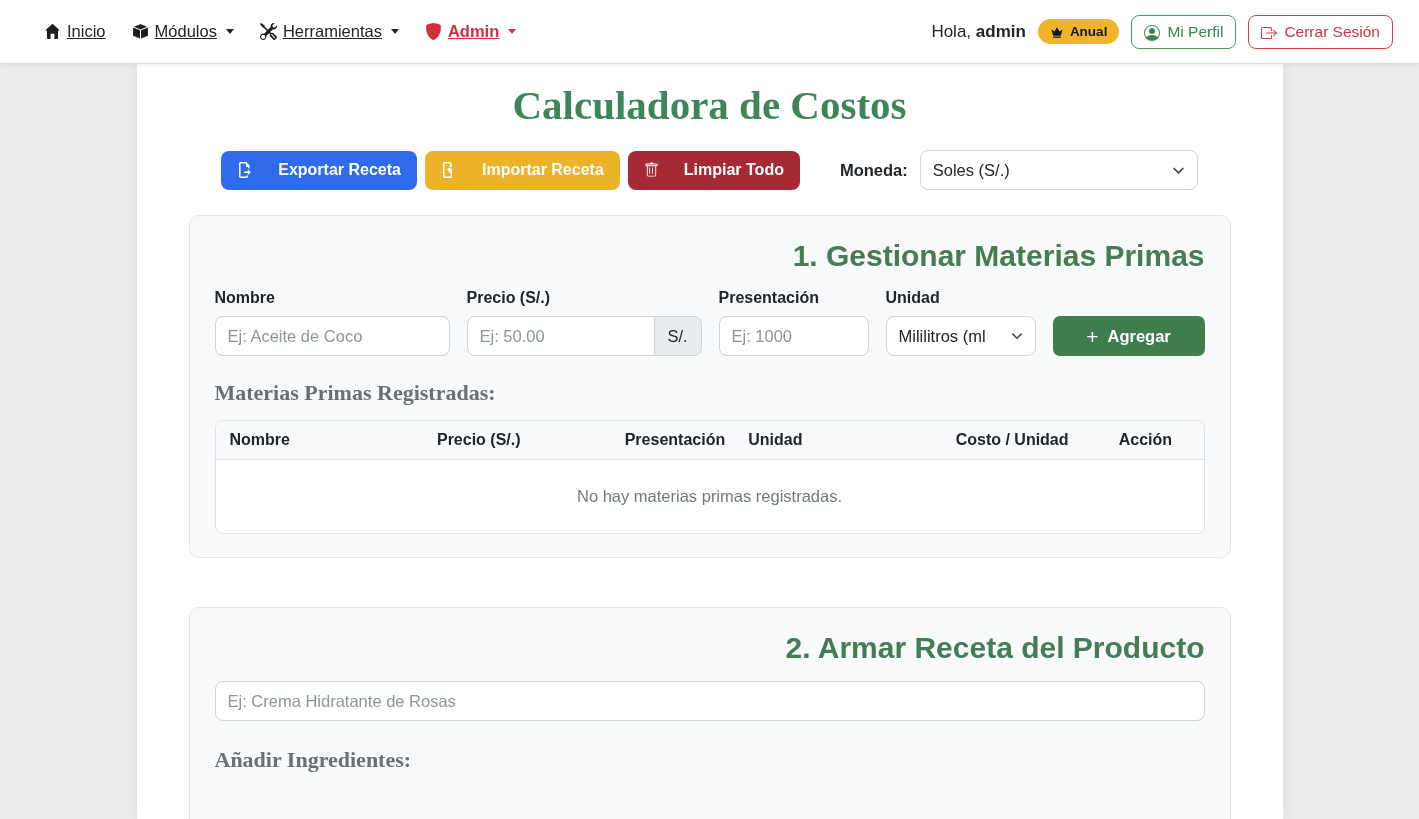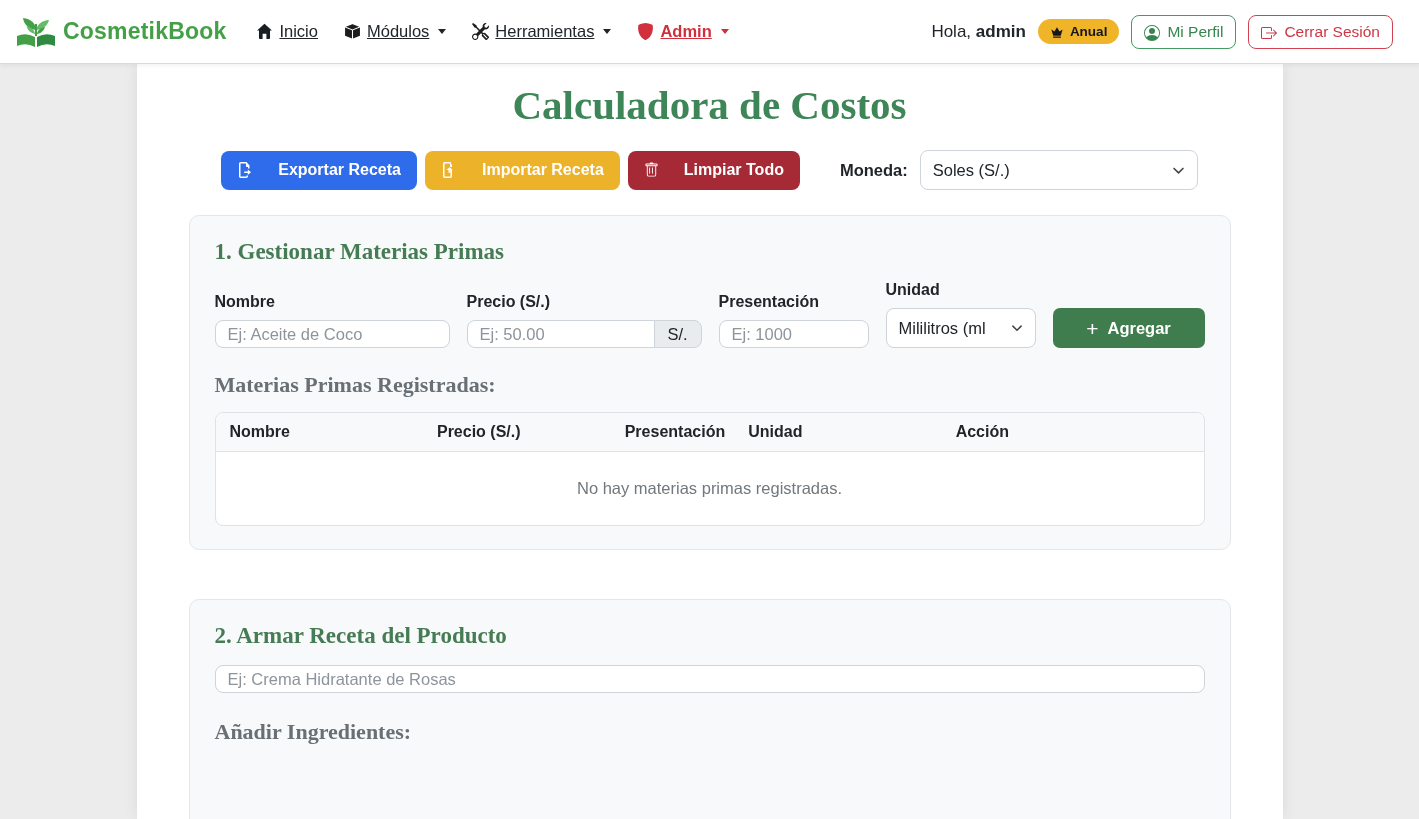--- a/index.html
+++ b/index.html
@@ -63,31 +63,31 @@
   .select-currency { width:278px; margin-left:4px;text-align:center; }
   .sel-text { overflow:hidden; white-space:nowrap; }
 
   .content { width:1042px; margin:0 auto; }
   .card {
     background:#f8f9fa; border:1px solid #e4e7ea; border-radius:10px;
     margin-top:25px; padding:23px 25px;
   }
   .card-recipe { margin-top:49px; height:260px; }
   .card h2 {
-    font-family:Liberation Serif, serif;
-    font-size:23px; font-weight:700; color:#467c54; margin:0 0 16px;
+    font-family:Liberation Sans, sans-serif;
+    font-size:30px; font-weight:700; color:#467c54; margin:0 0 16px;text-align:right;
   }
   .sub-heading {
     font-family:"Liberation Serif","DejaVu Serif",serif;
     font-size:22px; font-weight:700; color:#697075; margin:24px 0 14px;
   }
   .form-row { display:flex; gap:17px; align-items:flex-end; }
   .fgroup label { display:block; font-weight:700; font-size:16px; margin-bottom:9px; }
   .inp {
-    height:28px; border:1px solid #ced4da; border-radius:8px; background:#fff;
+    height:40px; border:1px solid #ced4da; border-radius:8px; background:#fff;
     padding:0 12px; font-size:16.5px; font-family:inherit; color:#212529; width:100%;
   }
   .inp::placeholder { color:#8d949c; opacity:1; }
   .w-name { width:235px; } .w-pres { width:150px; } .w-unit { width:150px; }
   .igroup { display:flex; width:235px; }
   .igroup .inp { border-radius:8px 0 0 8px; width:188px; }
   .addon {
     border:1px solid #ced4da; margin-left:-1px; border-radius:0 8px 8px 0;
     background:#e9ecef; display:flex; align-items:center; padding:0 13px; font-size:16.5px;
   }
@@ -103,34 +103,20 @@
   .th { font-weight:700; font-size:16px; padding:10px 14px; white-space:nowrap; }
   .c1{width:21%;} .c2{width:19%;} .c3{width:12.5%;} .c4{width:21%;} .c5{width:16.5%;} .c6{width:10%;}
   .empty-row { text-align:center; color:#71787e; font-size:16.5px; padding:27px 0; }
 
   .label-strong { font-weight:700; font-size:16px; margin:2px 0 9px; display:block; }
 </style>
 </head>
 <body>
 
 <header class="navbar">
-  <div class="brand">
-    <span style="display:flex;">
-      <svg width="44" height="36" viewBox="0 0 44 36" fill="none">
-        <path d="M22 16 C21.7 9 17 5 9 4 C10 11 15 15 22 16 Z" fill="#43a047"></path>
-        <path d="M22 16 C23.5 10 28 6.5 35 6 C33.5 12 28.5 15.5 22 16 Z" fill="#66bb6a"></path>
-        <path d="M21.2 20 C20 15 16.5 13 12.5 12.6 C14 16.5 17 19.5 21.2 20 Z" fill="#66bb6a"></path>
-        <path d="M22.8 20 C24 15.5 27 13.4 31 13 C29.6 17 26.8 19.6 22.8 20 Z" fill="#43a047"></path>
-        <path d="M22 22 L22 10" stroke="#43a047" stroke-width="2"></path>
-        <path d="M3 22 Q12 18 21 23 L21 33 Q12 28 3 32 Z" fill="#43a047"></path>
-        <path d="M41 22 Q32 18 23 23 L23 33 Q32 28 41 32 Z" fill="#2e8b3f"></path>
-      </svg>
-    </span>
-    <span class="brand-text">CosmetikBook</span>
-  </div>
 
   <nav class="nav-links">
     <div class="nav-item">
       <span style="display:flex;">
         <svg width="17" height="17" viewBox="0 0 16 16" fill="#1b1e21">
             <path d="M8 .8 15 7h-1.8v7.2a.8.8 0 0 1-.8.8H9.8V10H6.2v5H3.6a.8.8 0 0 1-.8-.8V7H1L8 .8z"></path>
           </svg>
       </span>
       <span>Inicio</span>
     </div>
@@ -279,20 +265,21 @@
       </div>
 
       <h3 class="sub-heading">Materias Primas Registradas:</h3>
 
       <div class="table">
         <div class="thead">
           <div class="th c1">Nombre</div>
           <div class="th c2">Precio (S/.)</div>
           <div class="th c3">Presentación</div>
           <div class="th c4">Unidad</div>
+          <div class="th c5">Costo / Unidad</div>
           <div class="th c6">Acción</div>
         </div>
         <div class="empty-row">No hay materias primas registradas.</div>
       </div>
     </section>
 
     <section class="card card-recipe">
       <h2>2. Armar Receta del Producto</h2>
       <input class="inp" type="text" placeholder="Ej: Crema Hidratante de Rosas" style="">
       <h3 class="sub-heading" style="margin-top:26px;">Añadir Ingredientes:</h3>

